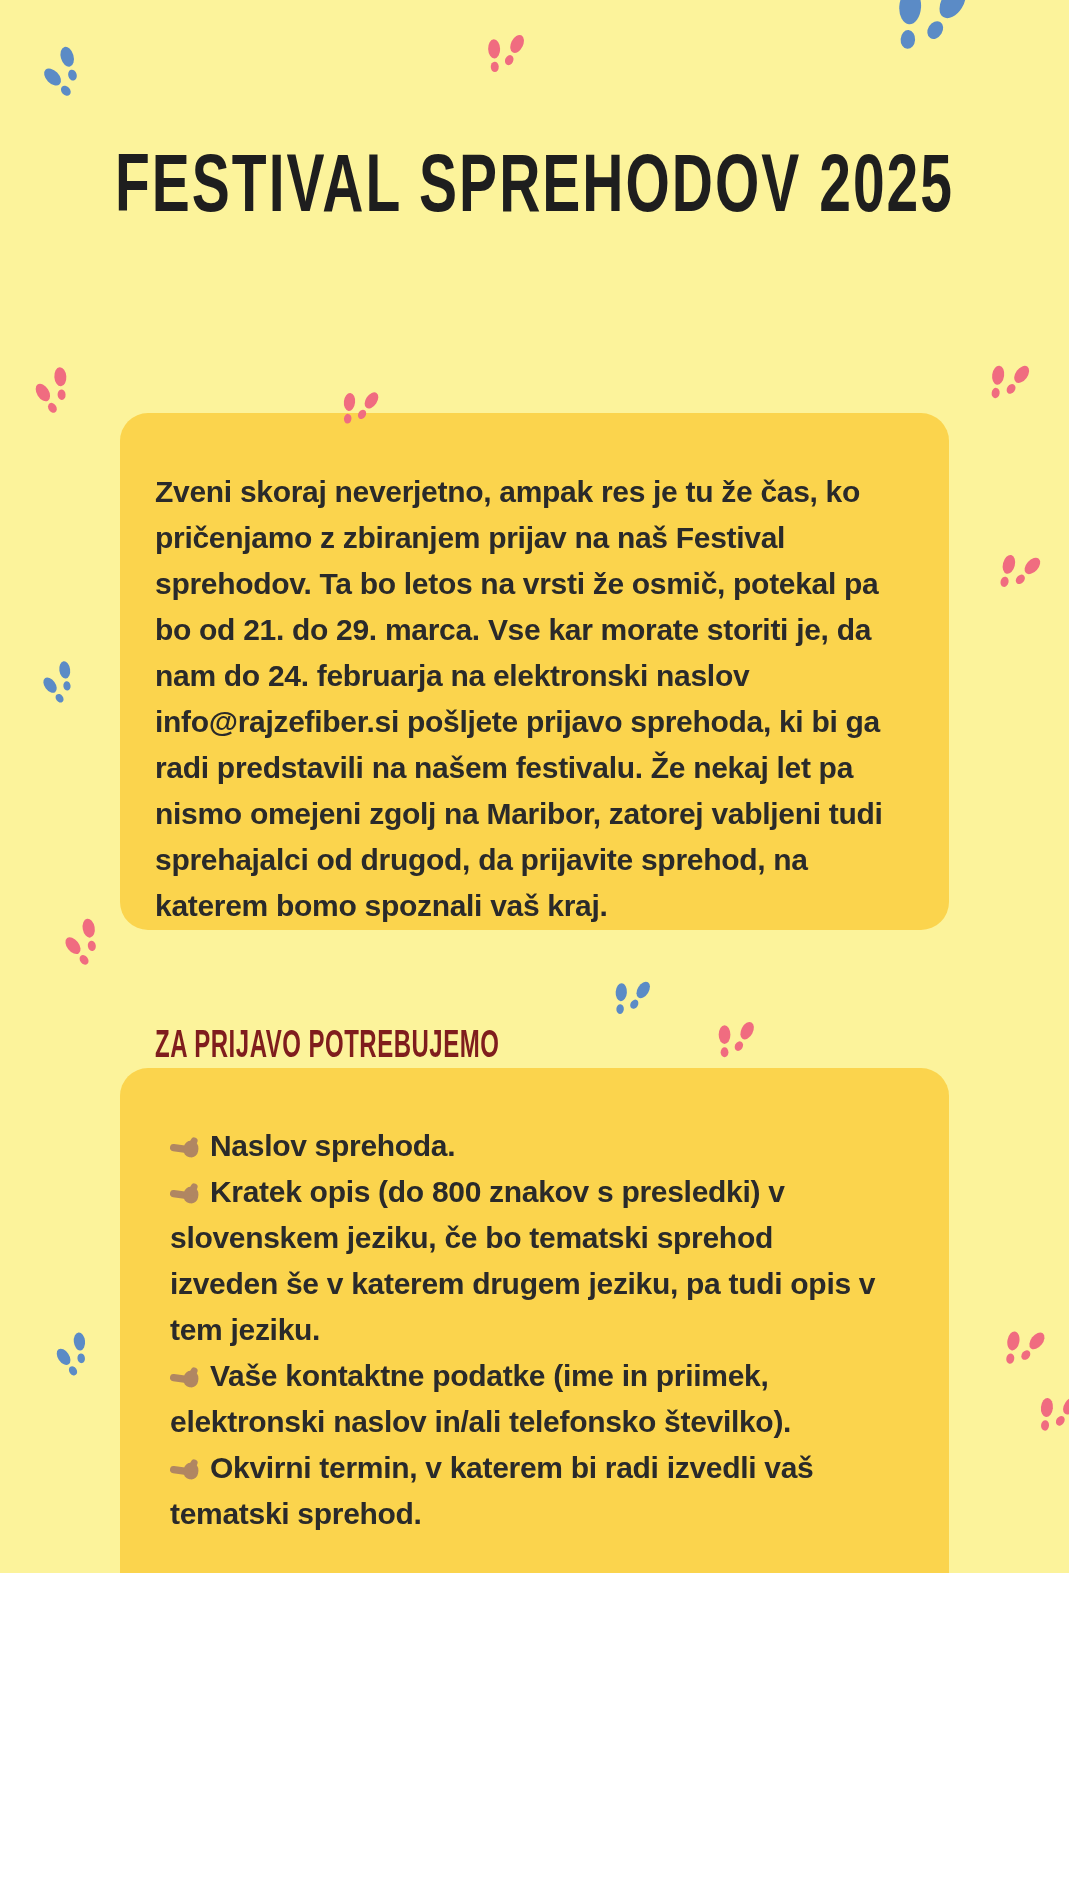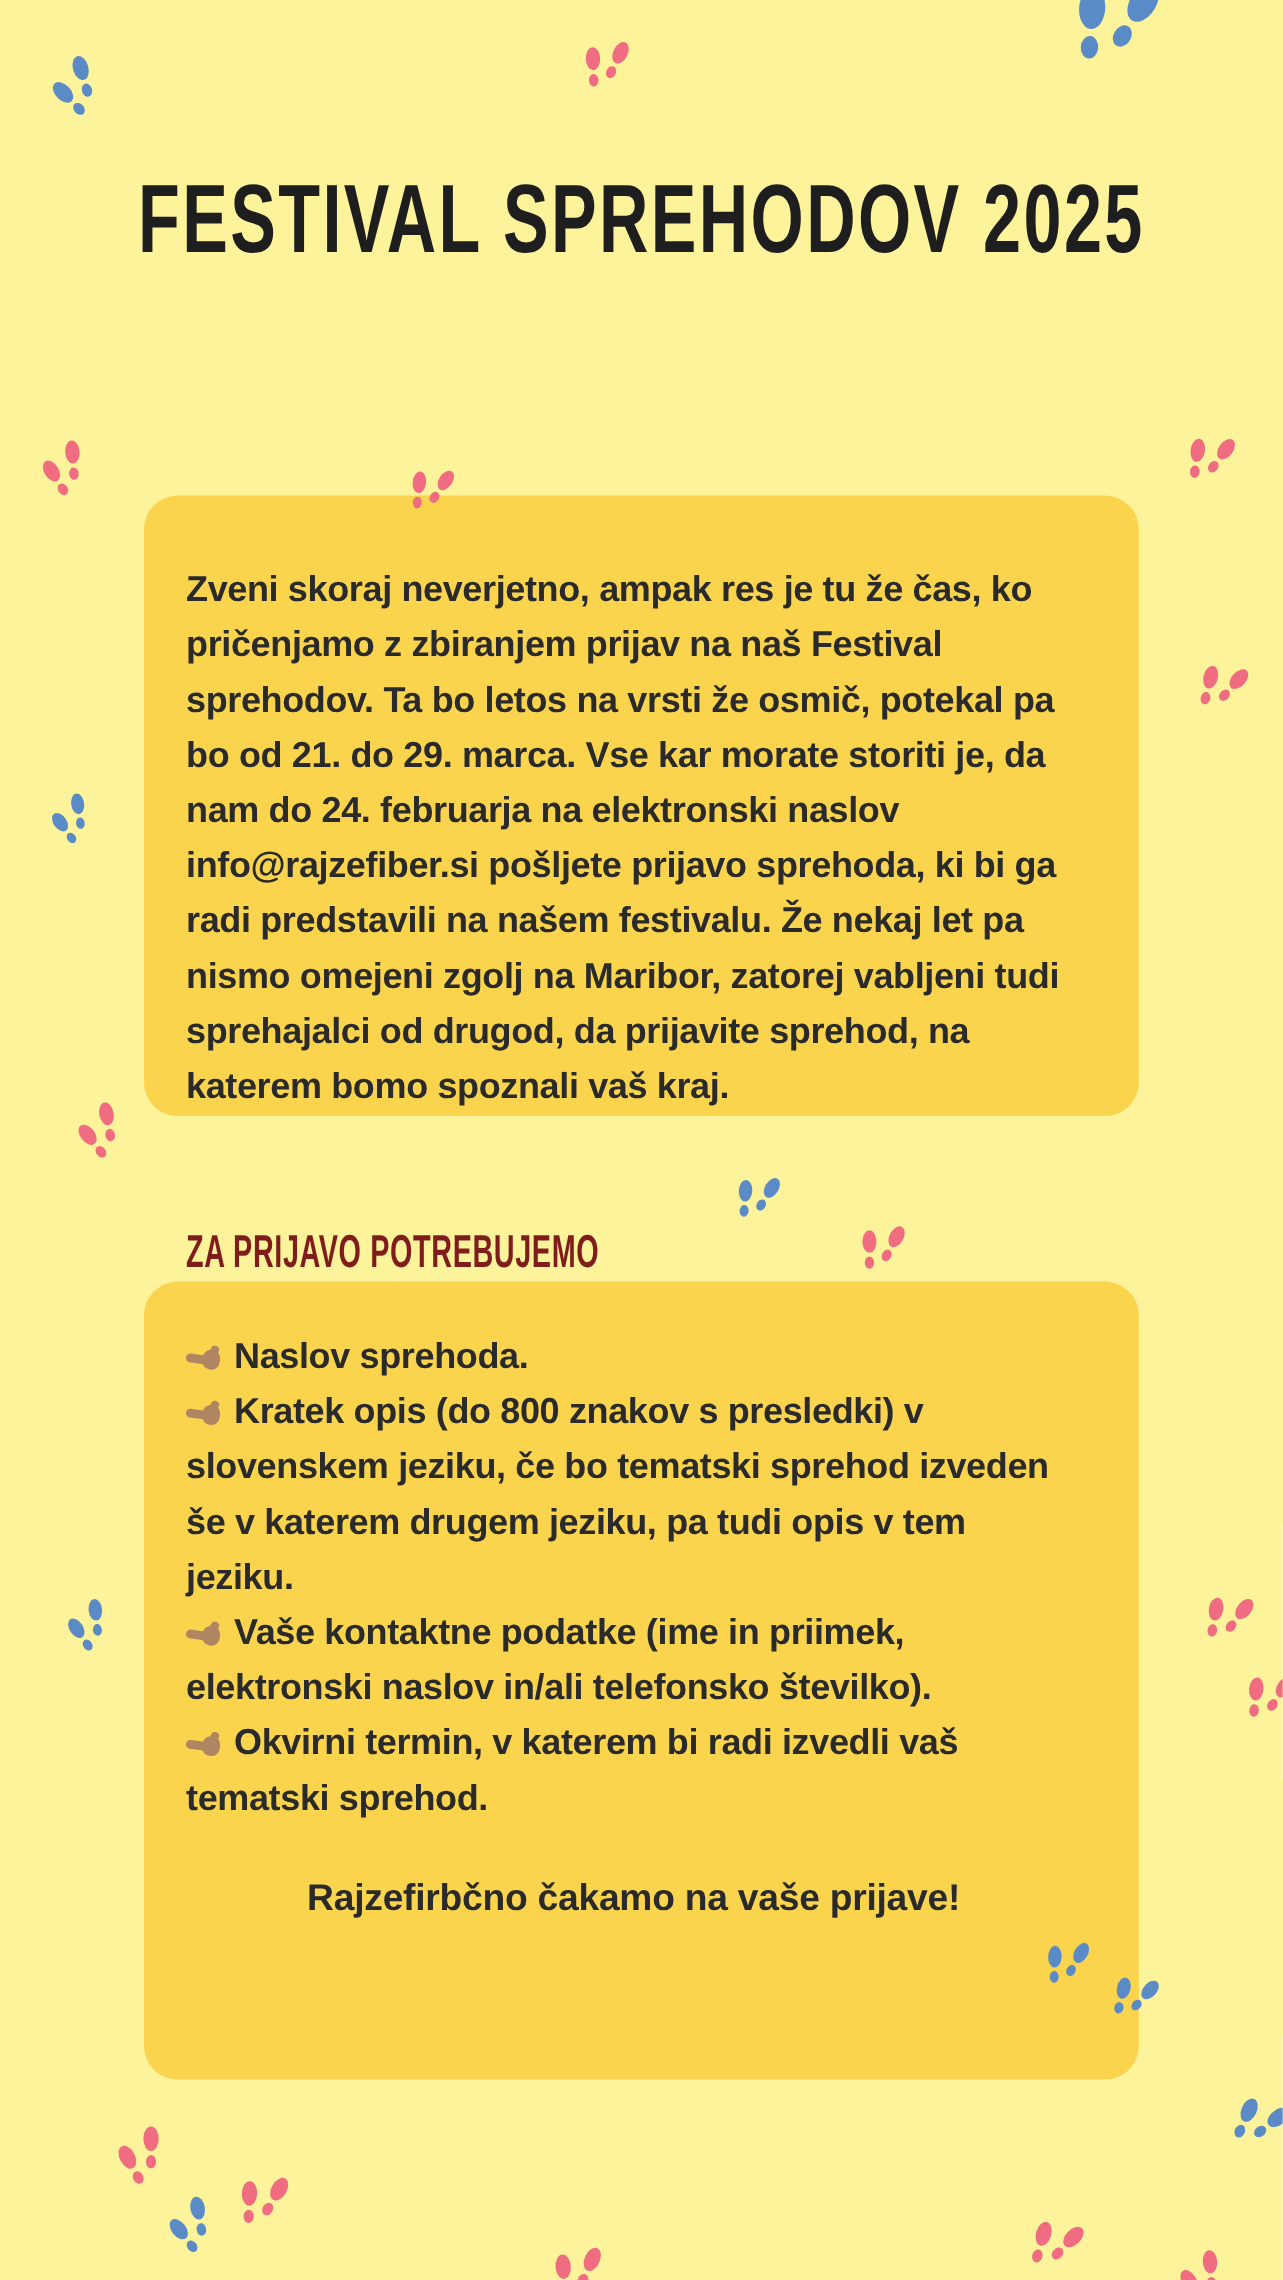--- a/index.html
+++ b/index.html
@@ -1,18 +1,18 @@
 <!DOCTYPE html>
 <html style="--background: #FCF39B; --card: #FBD44D; --text: #2A2A2A; --heading: #1E1E1E; --hand: #B08662; --footprint_pink: #F06C80; --footprint_blue: #5B8BC6;"><head>
 <meta charset="utf-8">
 <style>
   html,body{margin:0;padding:0;}
   .poster{
     position:relative;
-    width:1069px;height:1900px;
+    width:1069px;height:1573px;
     background:var(--background,#FCF39B);
     overflow:hidden;
     font-family:"Liberation Sans",sans-serif;
     color:var(--text,#2A2A2A);
   }
   
   .h-center{position:absolute;left:0;width:100%;text-align:center;margin:0;font-weight:900;color:#1E1E1E;z-index:1;}
   #title{top:136px;}
   #title .stretch{font-size:57px;letter-spacing:2px;}
   #subtitle{top:284px;}
@@ -22,21 +22,21 @@
   #req-heading .stretch{font-size:24px;letter-spacing:.5px;transform:scaleY(1.6);transform-origin:0 0;}
   
   .card{
     position:absolute;left:120px;width:829px;
     background:var(--card,#FBD44D);
     border-radius:28px;box-sizing:border-box;z-index:1;
   }
   #intro-card{top:413px;height:517px;padding:56px 48px 0 35px;}
   #req-card{top:1068px;height:665px;padding:40px 48px 0 35px;}
   .body-text{margin:0;font-size:30px;line-height:46px;font-weight:bold;letter-spacing:-.3px;color:var(--text,#2A2A2A);}
-  ul.req-list{list-style:none;margin:0;padding:0;}
+  ul.req-list{list-style:none;margin:15px;padding:0;}
   ul.req-list li{font-size:30px;line-height:46px;font-weight:bold;letter-spacing:-.3px;}
   .hand{display:inline-block;margin-right:7px;}
   .hand svg{vertical-align:-4px;transform:rotate(8deg);color:var(--hand,#B08662);}
   .closing{margin:42px 0 0;text-align:center;font-size:31px;font-weight:bold;letter-spacing:-.2px;}
   
   #decor{position:absolute;left:0;top:0;width:100%;height:100%;z-index:2;pointer-events:none;}
   .fp{position:absolute;transform-origin:50% 50%;line-height:0;}
 </style>
 </head>
 <body>

